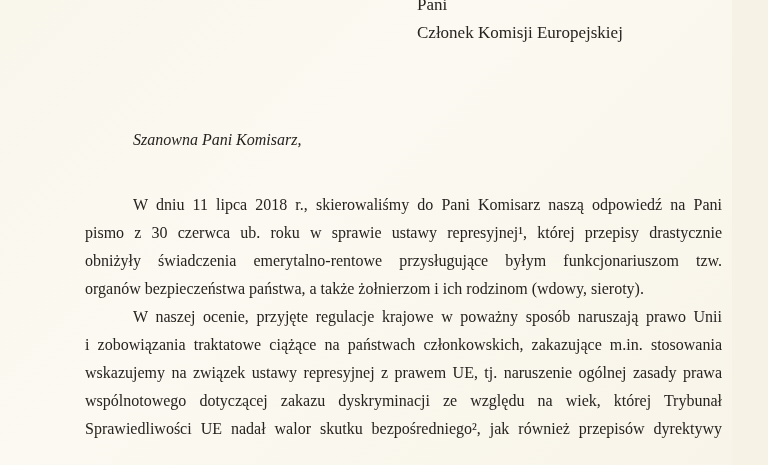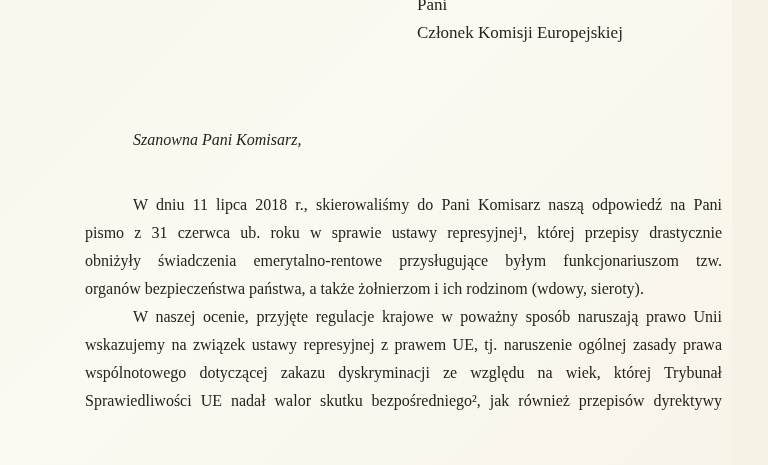--- a/index.html
+++ b/index.html
@@ -67,22 +67,23 @@
 
   <div class="recipient">
     <div>Pani</div>
     <div>Członek Komisji Europejskiej</div>
   </div>
 
   <div class="greeting">Szanowna Pani Komisarz,</div>
 
   <div class="letter-body">
     <div class="bline indent">W dniu 11 lipca 2018 r., skierowaliśmy do Pani Komisarz naszą odpowiedź na Pani</div>
-    <div class="bline">pismo z 31 czerwca ub. roku w sprawie ustawy represyjnej¹, której przepisy drastycznie</div>
+    <div class="bline">pismo z 30 czerwca ub. roku w sprawie ustawy represyjnej¹, której przepisy drastycznie</div>
     <div class="bline">obniżyły świadczenia emerytalno-rentowe przysługujące byłym funkcjonariuszom tzw.</div>
     <div class="bline para-end">organów bezpieczeństwa państwa, a także żołnierzom i ich rodzinom (wdowy, sieroty).</div>
     <div class="bline indent">W naszej ocenie, przyjęte regulacje krajowe w poważny sposób naruszają prawo Unii</div>
+    <div class="bline">i zobowiązania traktatowe ciążące na państwach członkowskich, zakazujące m.in. stosowania</div>
     <div class="bline">wskazujemy na związek ustawy represyjnej z prawem UE, tj. naruszenie ogólnej zasady prawa</div>
     <div class="bline">wspólnotowego dotyczącej zakazu dyskryminacji ze względu na wiek, której Trybunał</div>
     <div class="bline">Sprawiedliwości UE nadał walor skutku bezpośredniego², jak również przepisów dyrektywy</div>
   </div>
 
 </div>
 
 </body></html>

